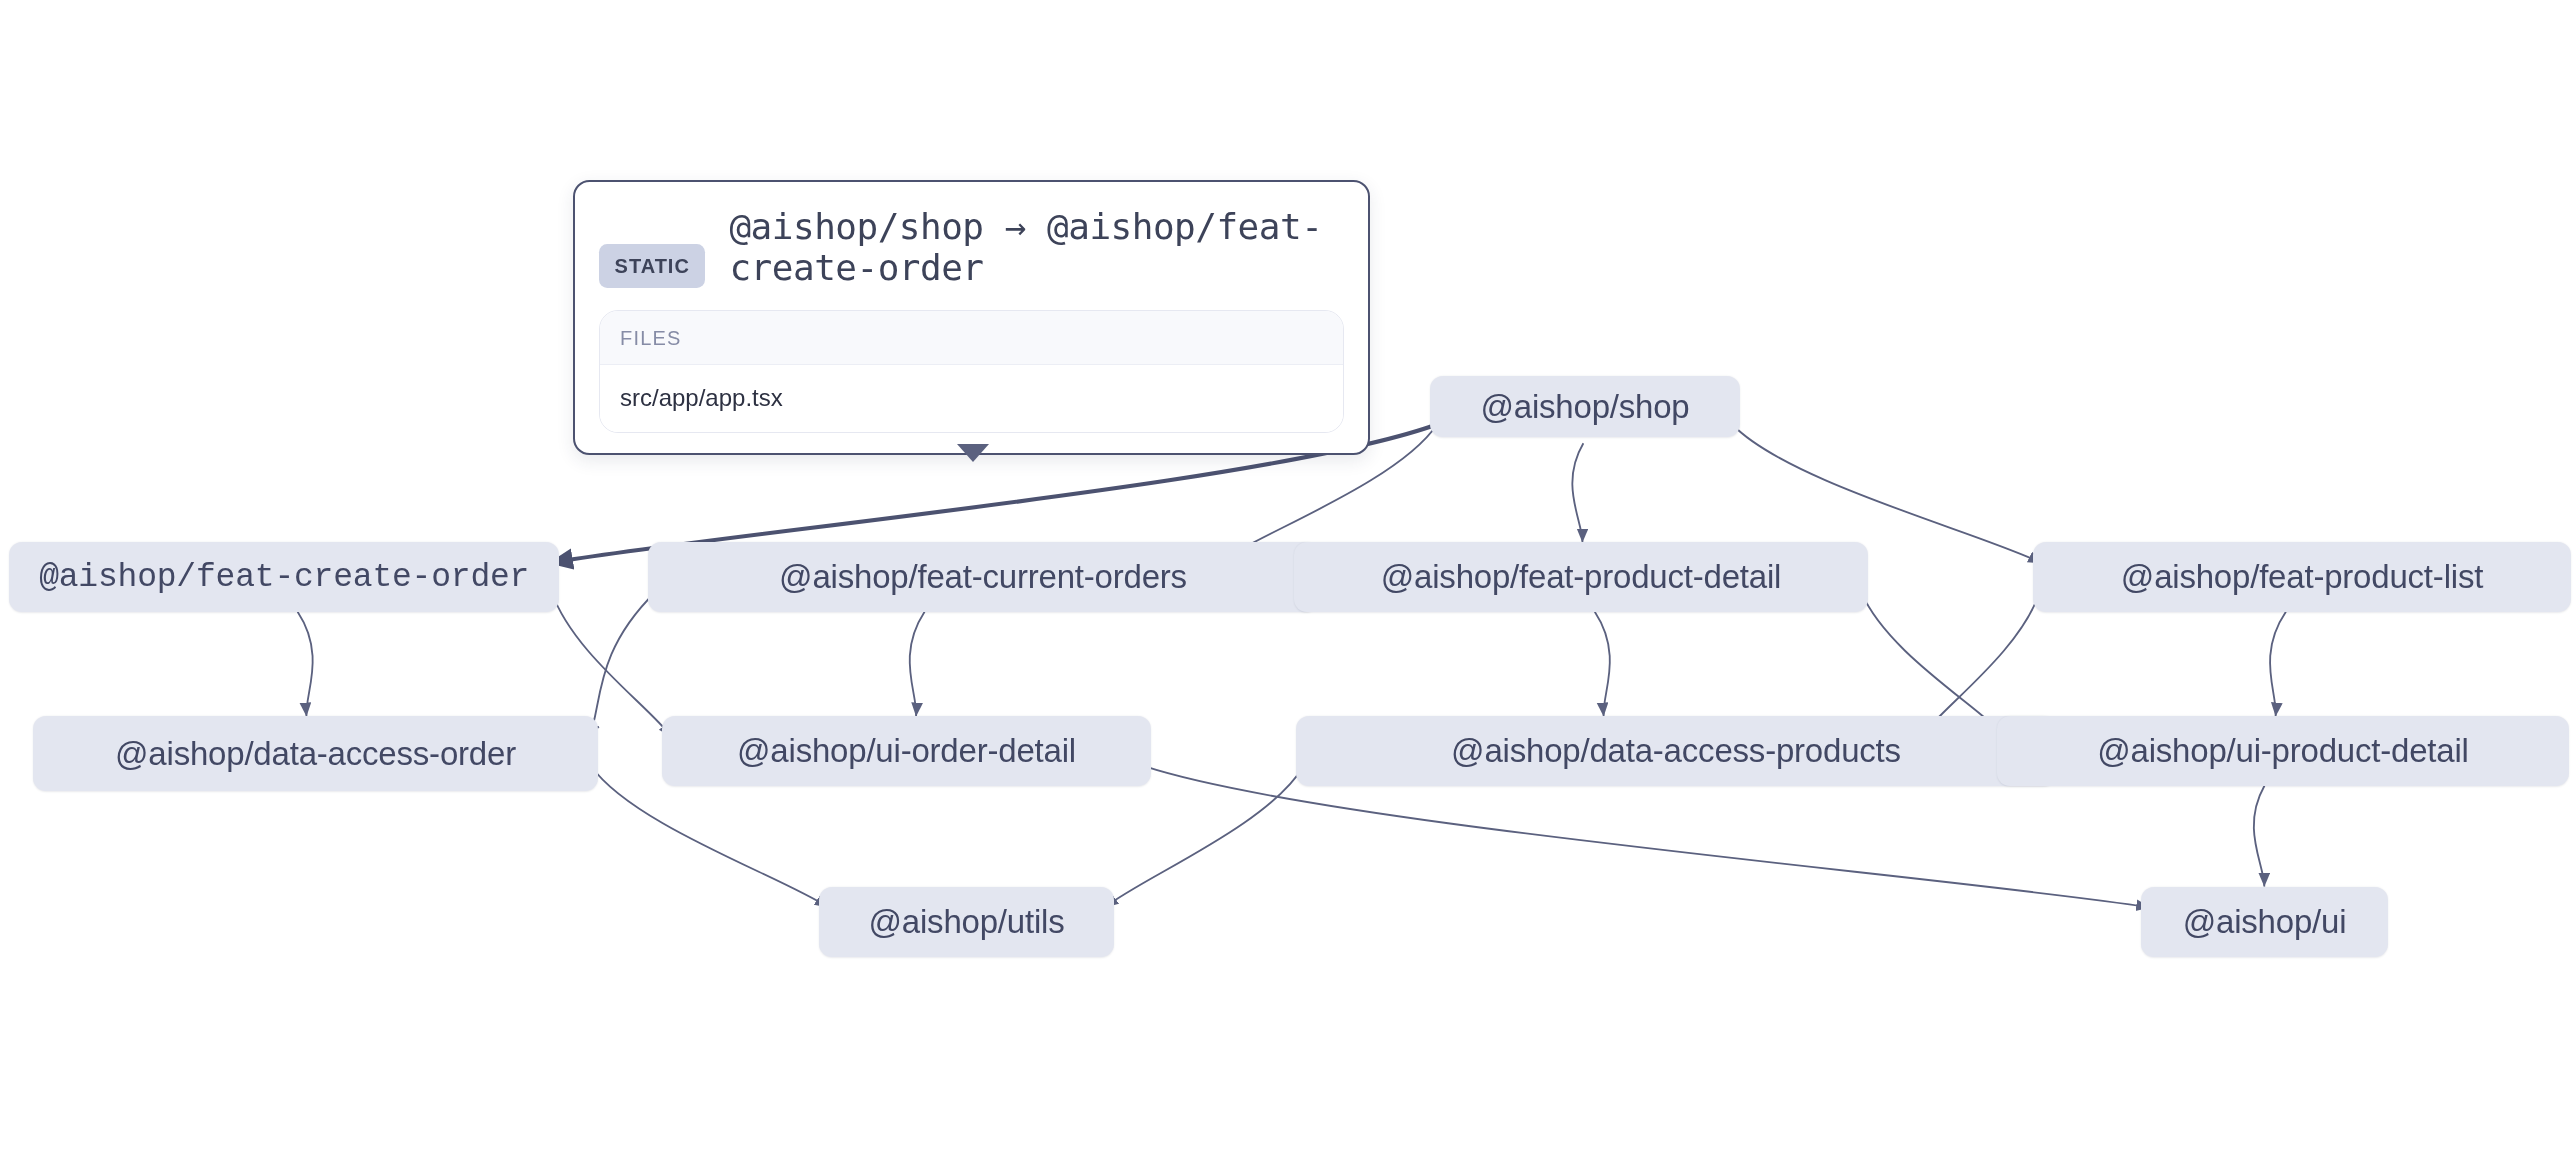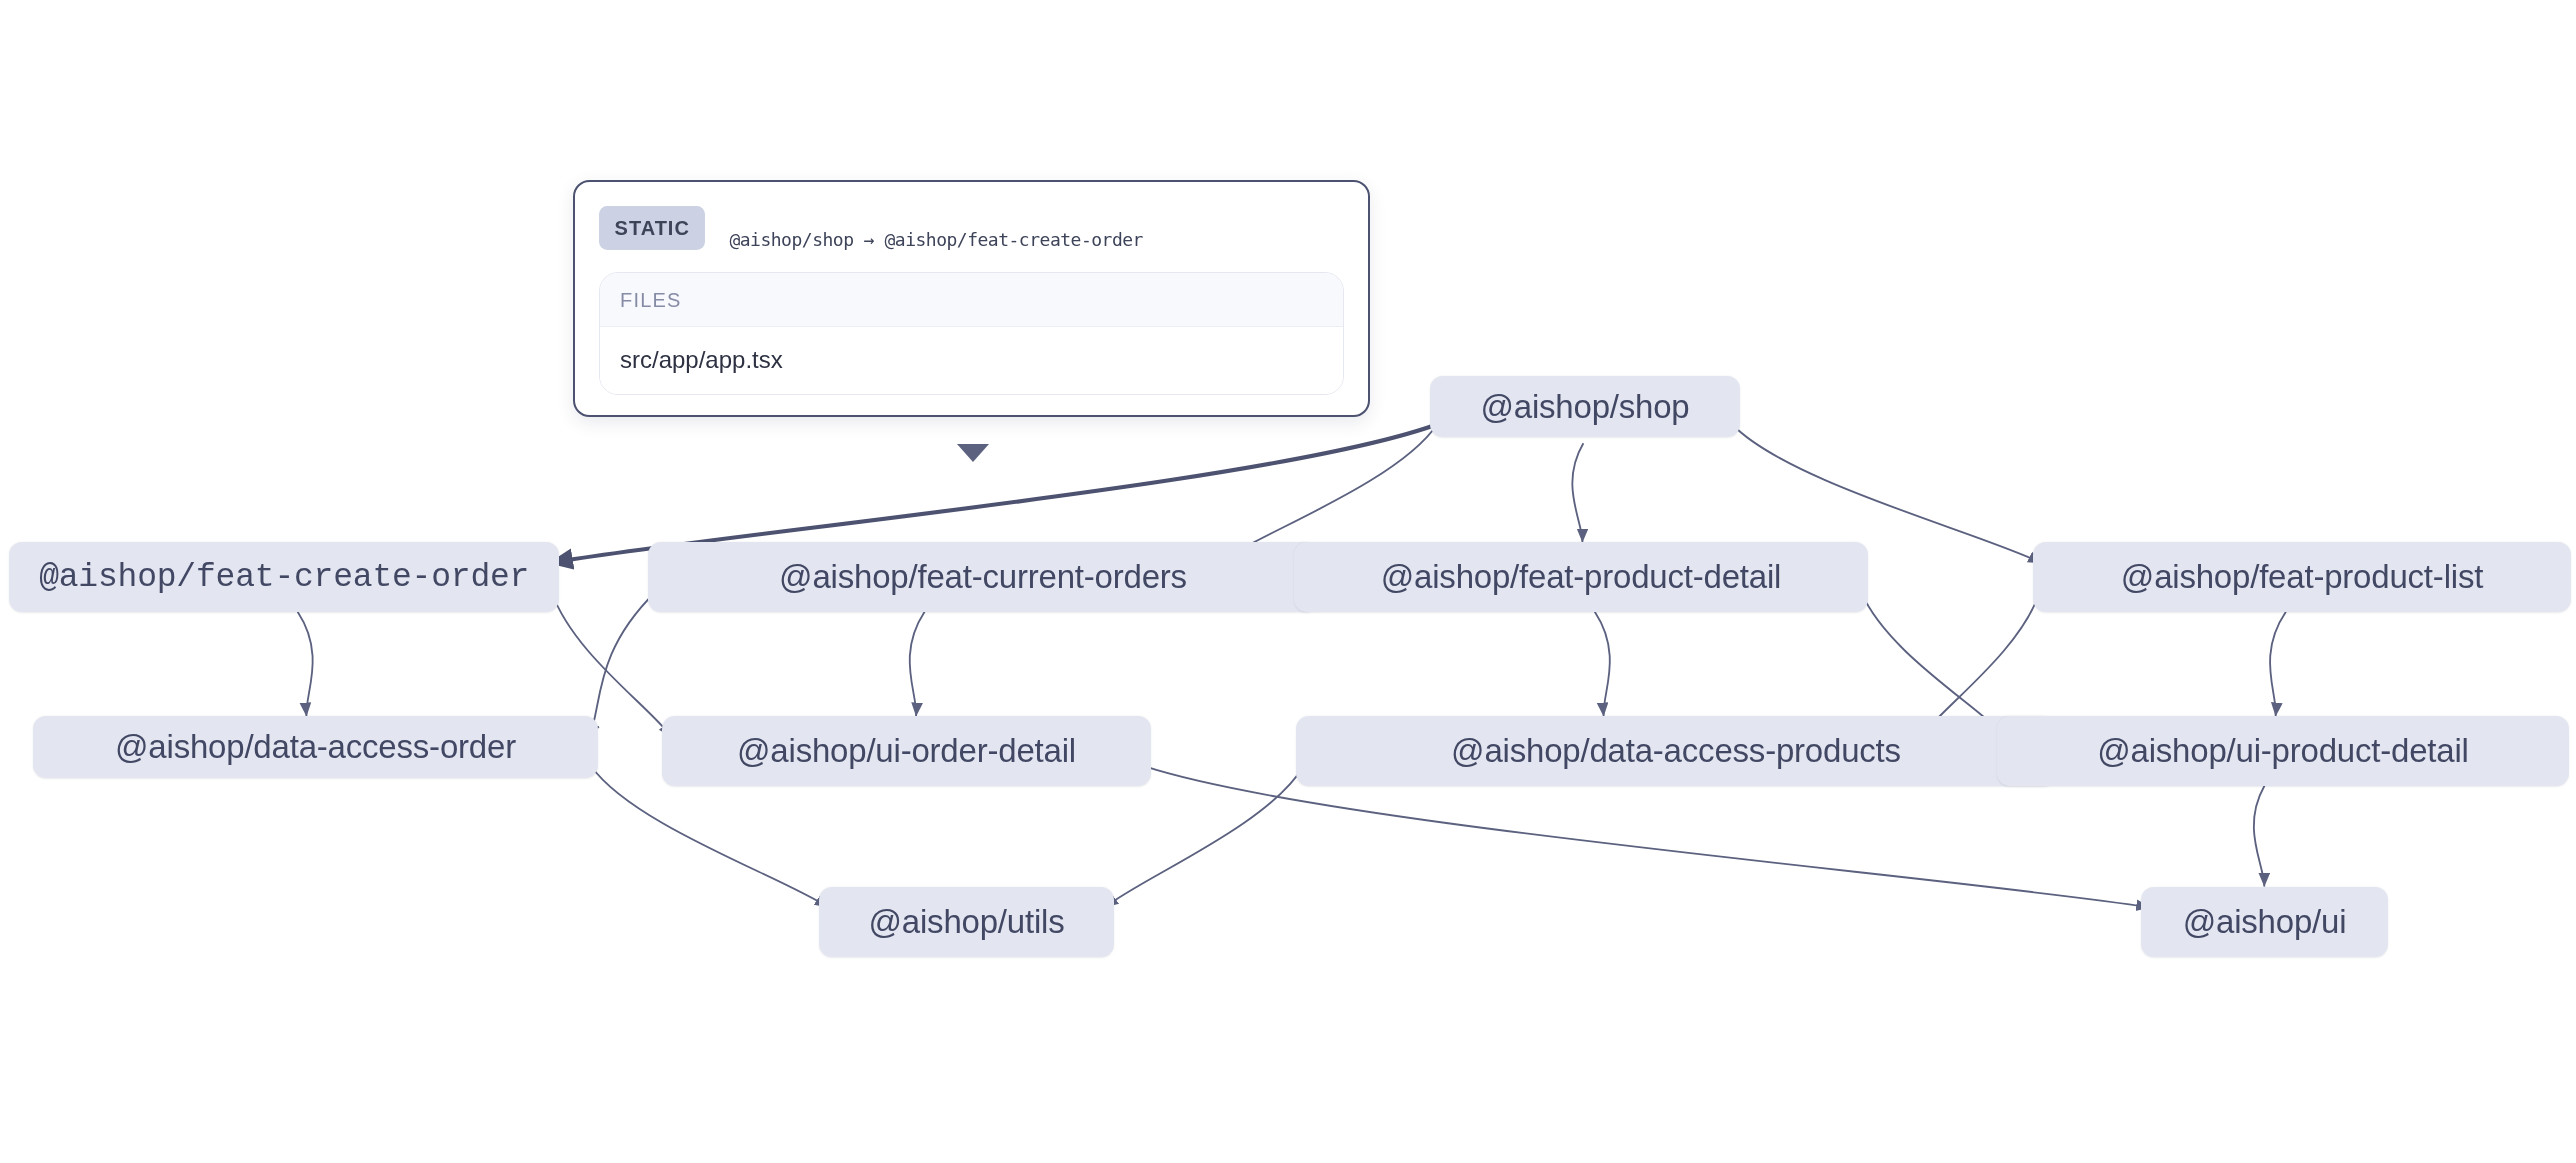--- a/index.html
+++ b/index.html
@@ -73,21 +73,21 @@
     background: #ccd2e4;
     color: #3d4359;
     font-size: 20px;
     font-weight: bold;
     letter-spacing: 1px;
     border-radius: 8.2px;
     padding: 11px 15.6px 10px 15.6px;
   }
   .tt-title {
     font-family: "DejaVu Sans Mono", "Liberation Mono", monospace;
-    font-size: 18px;
+    font-size: 36px;
     color: #3d4359;
     letter-spacing: -0.5px;
   }
   .tt-files {
     margin-top: 22px;
     border: 0.9px solid #e6e8f1;
     border-radius: 19px;
     overflow: hidden;
   }
   .tt-files-head {
@@ -163,21 +163,21 @@
       </div>
       <div class="gnode" style="left: 648px; top: 542px; width: 670px; height: 70px;">
         <span>@aishop/feat-current-orders</span>
       </div>
       <div class="gnode" style="left: 1294px; top: 542px; width: 574px; height: 70px;">
         <span>@aishop/feat-product-detail</span>
       </div>
       <div class="gnode" style="left: 2033px; top: 542px; width: 538px; height: 70px;">
         <span>@aishop/feat-product-list</span>
       </div>
-      <div class="gnode" style="left: 33px; top: 716px; width: 565px; height: 62px; border-radius: 13px;">
+      <div class="gnode" style="left: 33px; top: 716px; width: 565px; height: 75px; border-radius: 13px;">
         <span>@aishop/data-access-order</span>
       </div>
       <div class="gnode" style="left: 662px; top: 716px; width: 489px; height: 70px;">
         <span>@aishop/ui-order-detail</span>
       </div>
       <div class="gnode" style="left: 1296px; top: 716px; width: 760px; height: 70px;">
         <span>@aishop/data-access-products</span>
       </div>
       <div class="gnode" style="left: 1997px; top: 716px; width: 572px; height: 70px;">
         <span>@aishop/ui-product-detail</span>

